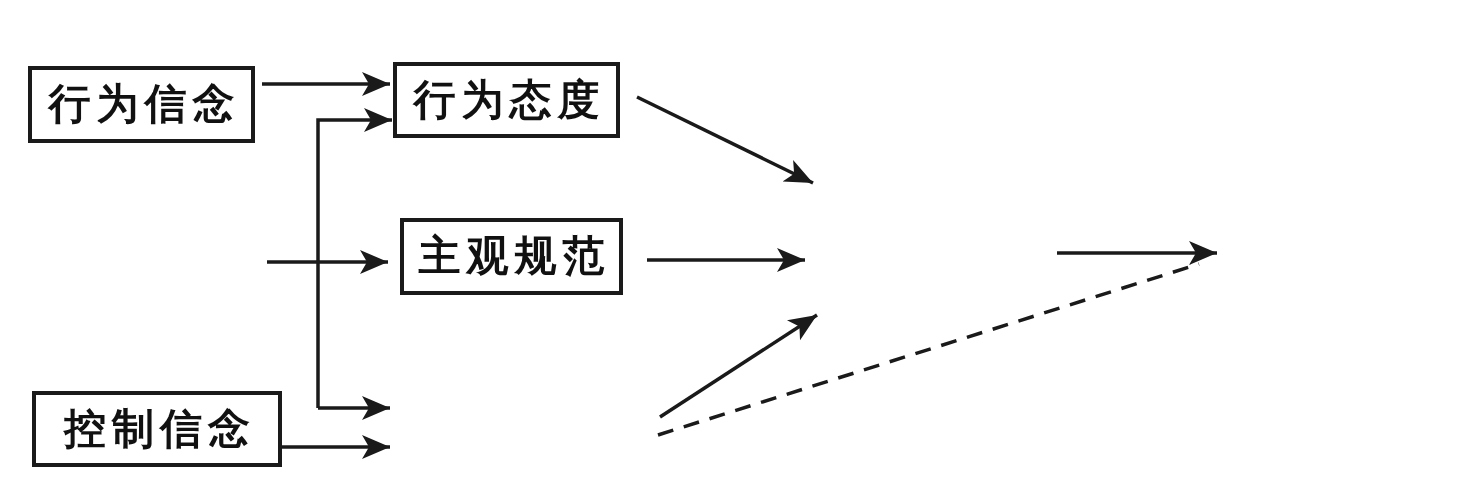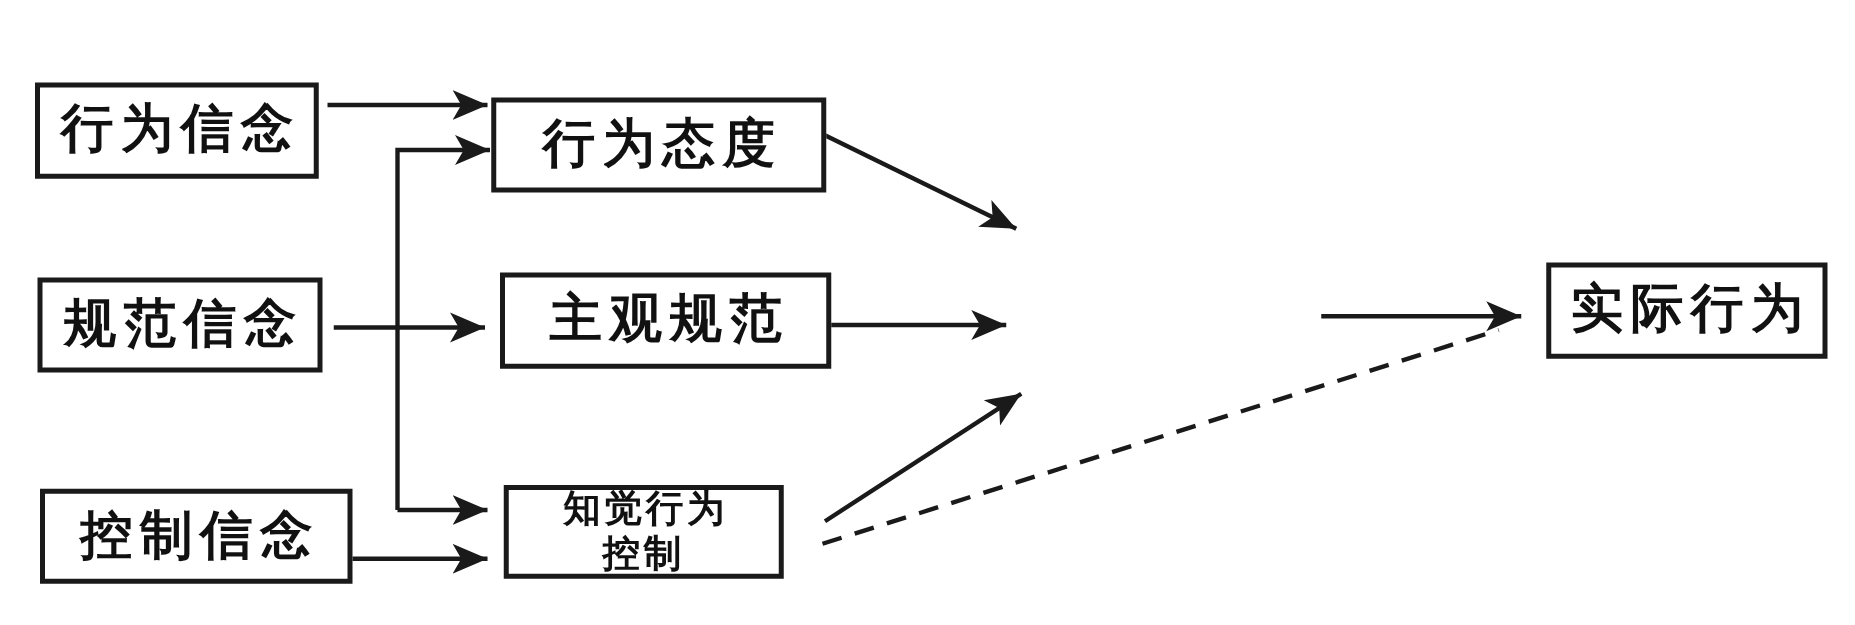--- a/index.html
+++ b/index.html
@@ -82,39 +82,29 @@
 
     <path class="edge edge--dashed" d="M658,435 L1199,264"></path>
 
     <path class="edge" d="M1057,253 H1217" marker-end="url(#ah)"></path>
   </svg>
 
   <div class="node" style="left:28px; top:66px; width:227px; height:77px;">
     <span>行为信念</span>
   </div>
 
-  <div class="node" style="left:30px; top:222px; width:228px; height:76px;">
-    <span>规范信念</span>
-  </div>
 
   <div class="node" style="left:32px; top:391px; width:250px; height:76px;">
     <span>控制信念</span>
   </div>
 
-  <div class="node" style="left:393px; top:62px; width:268px; height:76px;margin-top:16px;">
+  <div class="node" style="left:393px; top:62px; width:227px; height:76px;">
     <span>行为态度</span>
   </div>
 
-  <div class="node" style="left:400px; top:218px; width:265px; height:77px;text-align:right;">
+  <div class="node" style="left:400px; top:218px; width:223px; height:77px;text-align:right;">
     <span>主观规范</span>
   </div>
 
-  <div class="node node--two-line" style="left:403px; top:388px; width:224px; height:75px;">
-    <span>知觉行为
-控制</span>
-  </div>
 
 
-  <div class="node" style="left:1237px; top:210px; width:225px; height:77px;">
-    <span>实际行为</span>
-  </div>
 
 </div>
 
 </body></html>

